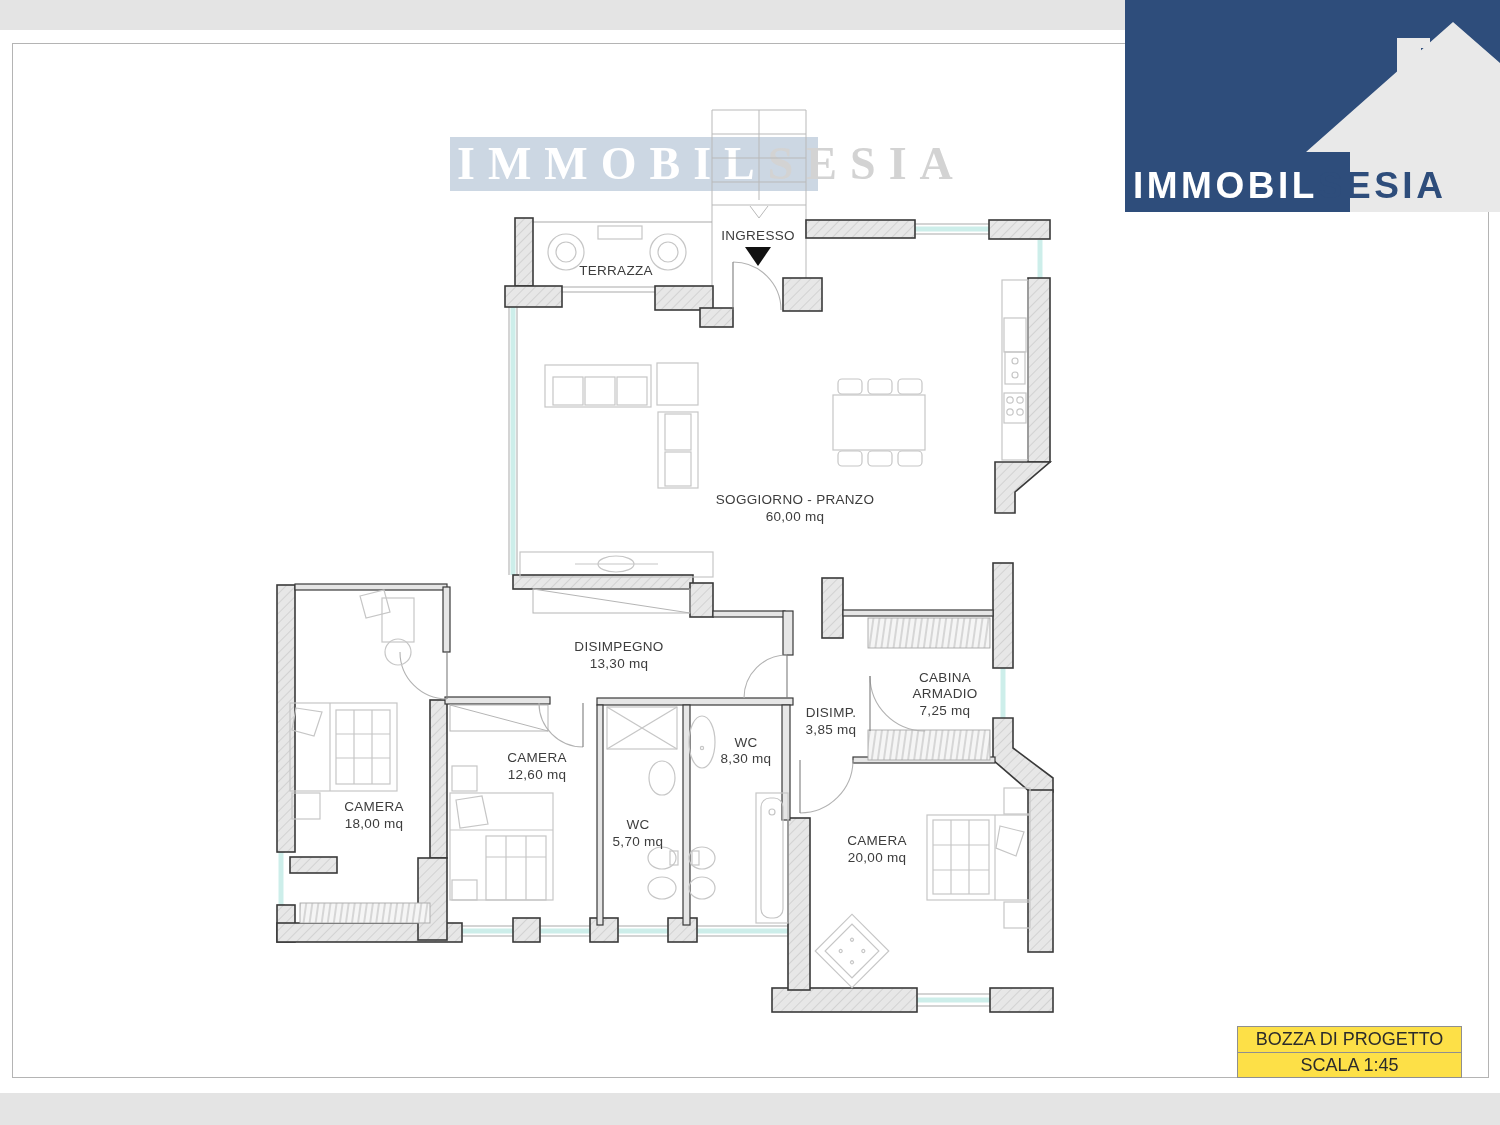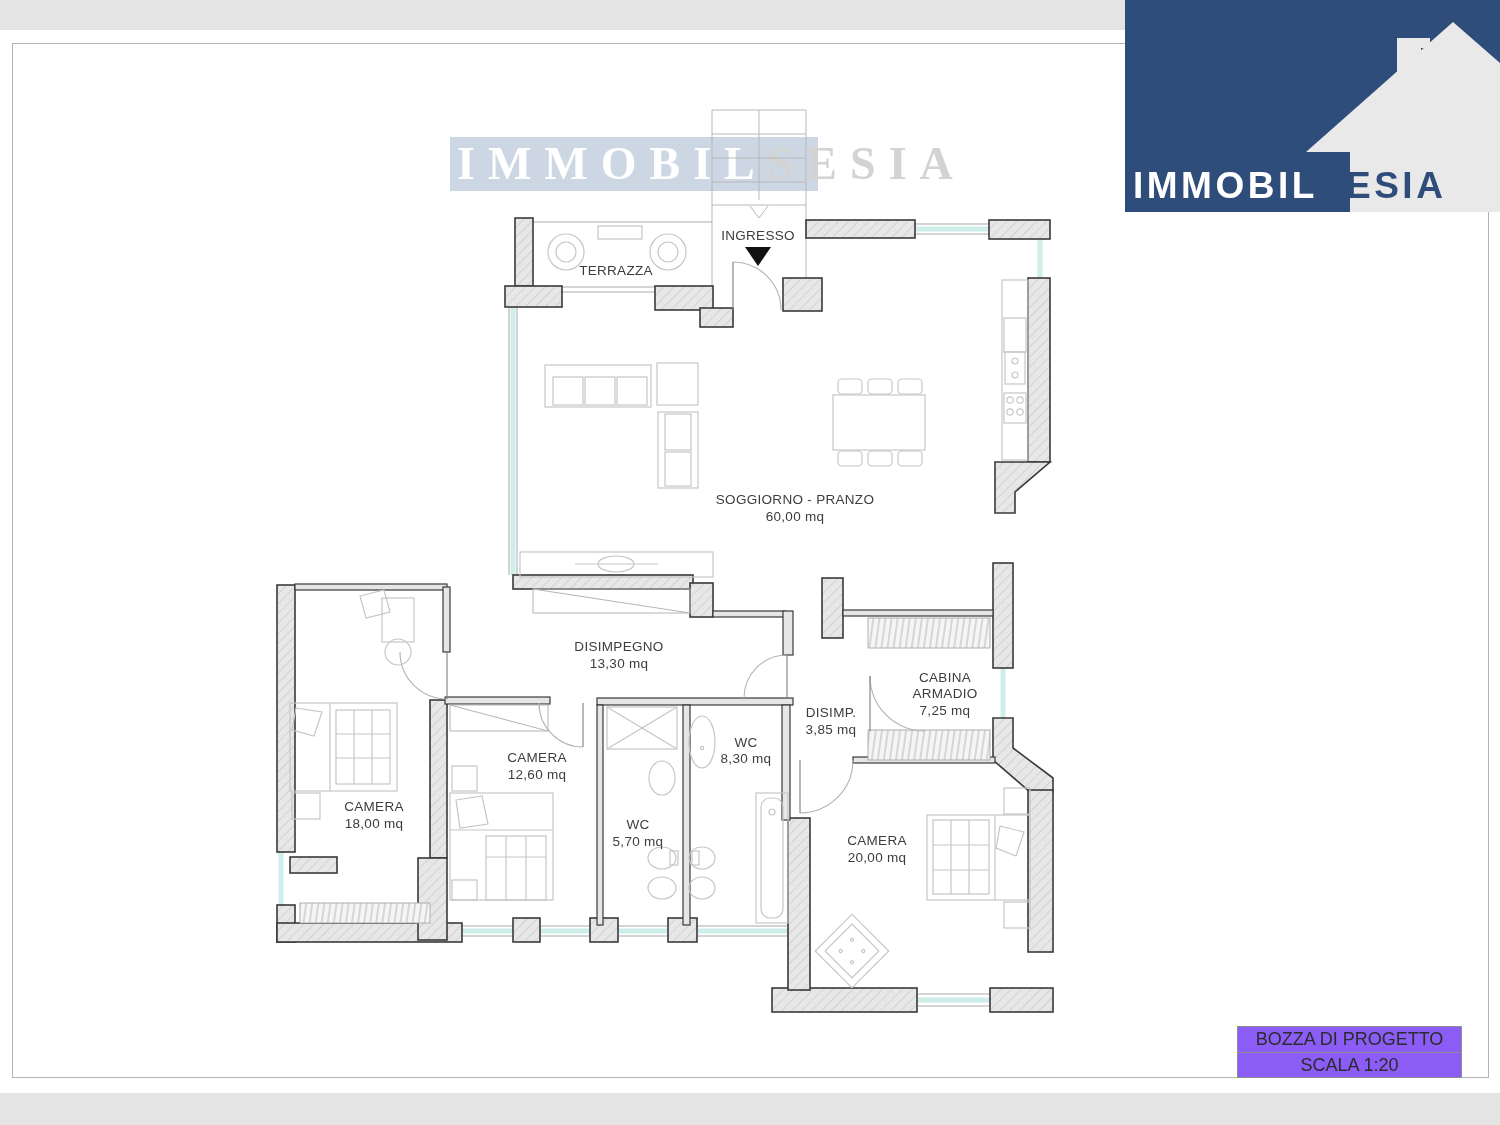--- a/index.html
+++ b/index.html
@@ -16,21 +16,21 @@
     position:absolute;left:7px;top:0;white-space:nowrap;line-height:54px;
     font-family:"Liberation Serif",serif;font-weight:bold;font-size:46px;letter-spacing:13px;
   }
   .wm-text .p1{color:#ffffff;}
   .wm-text .p2{color:#d3d3d3;}
   
   .logo{position:absolute;left:1125px;top:0;width:375px;height:212px;z-index:6;}
   
   .titlebox{
     position:absolute;left:1237px;top:1026px;width:225px;height:52px;z-index:5;
-    border:1px solid #8f8f8f;background:#8b5cf6;box-sizing:border-box;
+    border:1px solid #8f8f8f;background:#fde047;box-sizing:border-box;
   }
   .titlebox .row{
     height:25px;line-height:25px;text-align:center;font-size:18px;color:#2b2b2b;
   }
   .titlebox .row:first-child{border-bottom:1px solid #8f8f8f;}
   .plan{position:absolute;left:0;top:0;z-index:3;}
   svg text{font-family:"Liberation Sans",sans-serif;fill:#3d3d3d;}
   .roomlbl{font-size:13.5px;letter-spacing:.3px;}
 </style>
 </head>
@@ -322,14 +322,14 @@
     <polygon points="225,212 225,152 181,152 328,22 375,63 375,212" fill="#e9e9e9"></polygon>
     <polygon points="272,84 272,38 305,38 305,48 296,48 296,60 305,60 305,84" fill="#e9e9e9"></polygon>
     <text x="8" y="198" font-family="Liberation Serif, serif" font-weight="bold" font-size="37" letter-spacing="3.5">
       <tspan fill="#ffffff">IMMOBIL</tspan><tspan fill="#2e4d7b">SESIA</tspan>
     </text>
   </svg>
 </div>
 
 <div class="titlebox">
   <div class="row">BOZZA DI PROGETTO</div>
-  <div class="row">SCALA 1:20</div>
+  <div class="row">SCALA 1:45</div>
 </div>
 
 </body></html>

